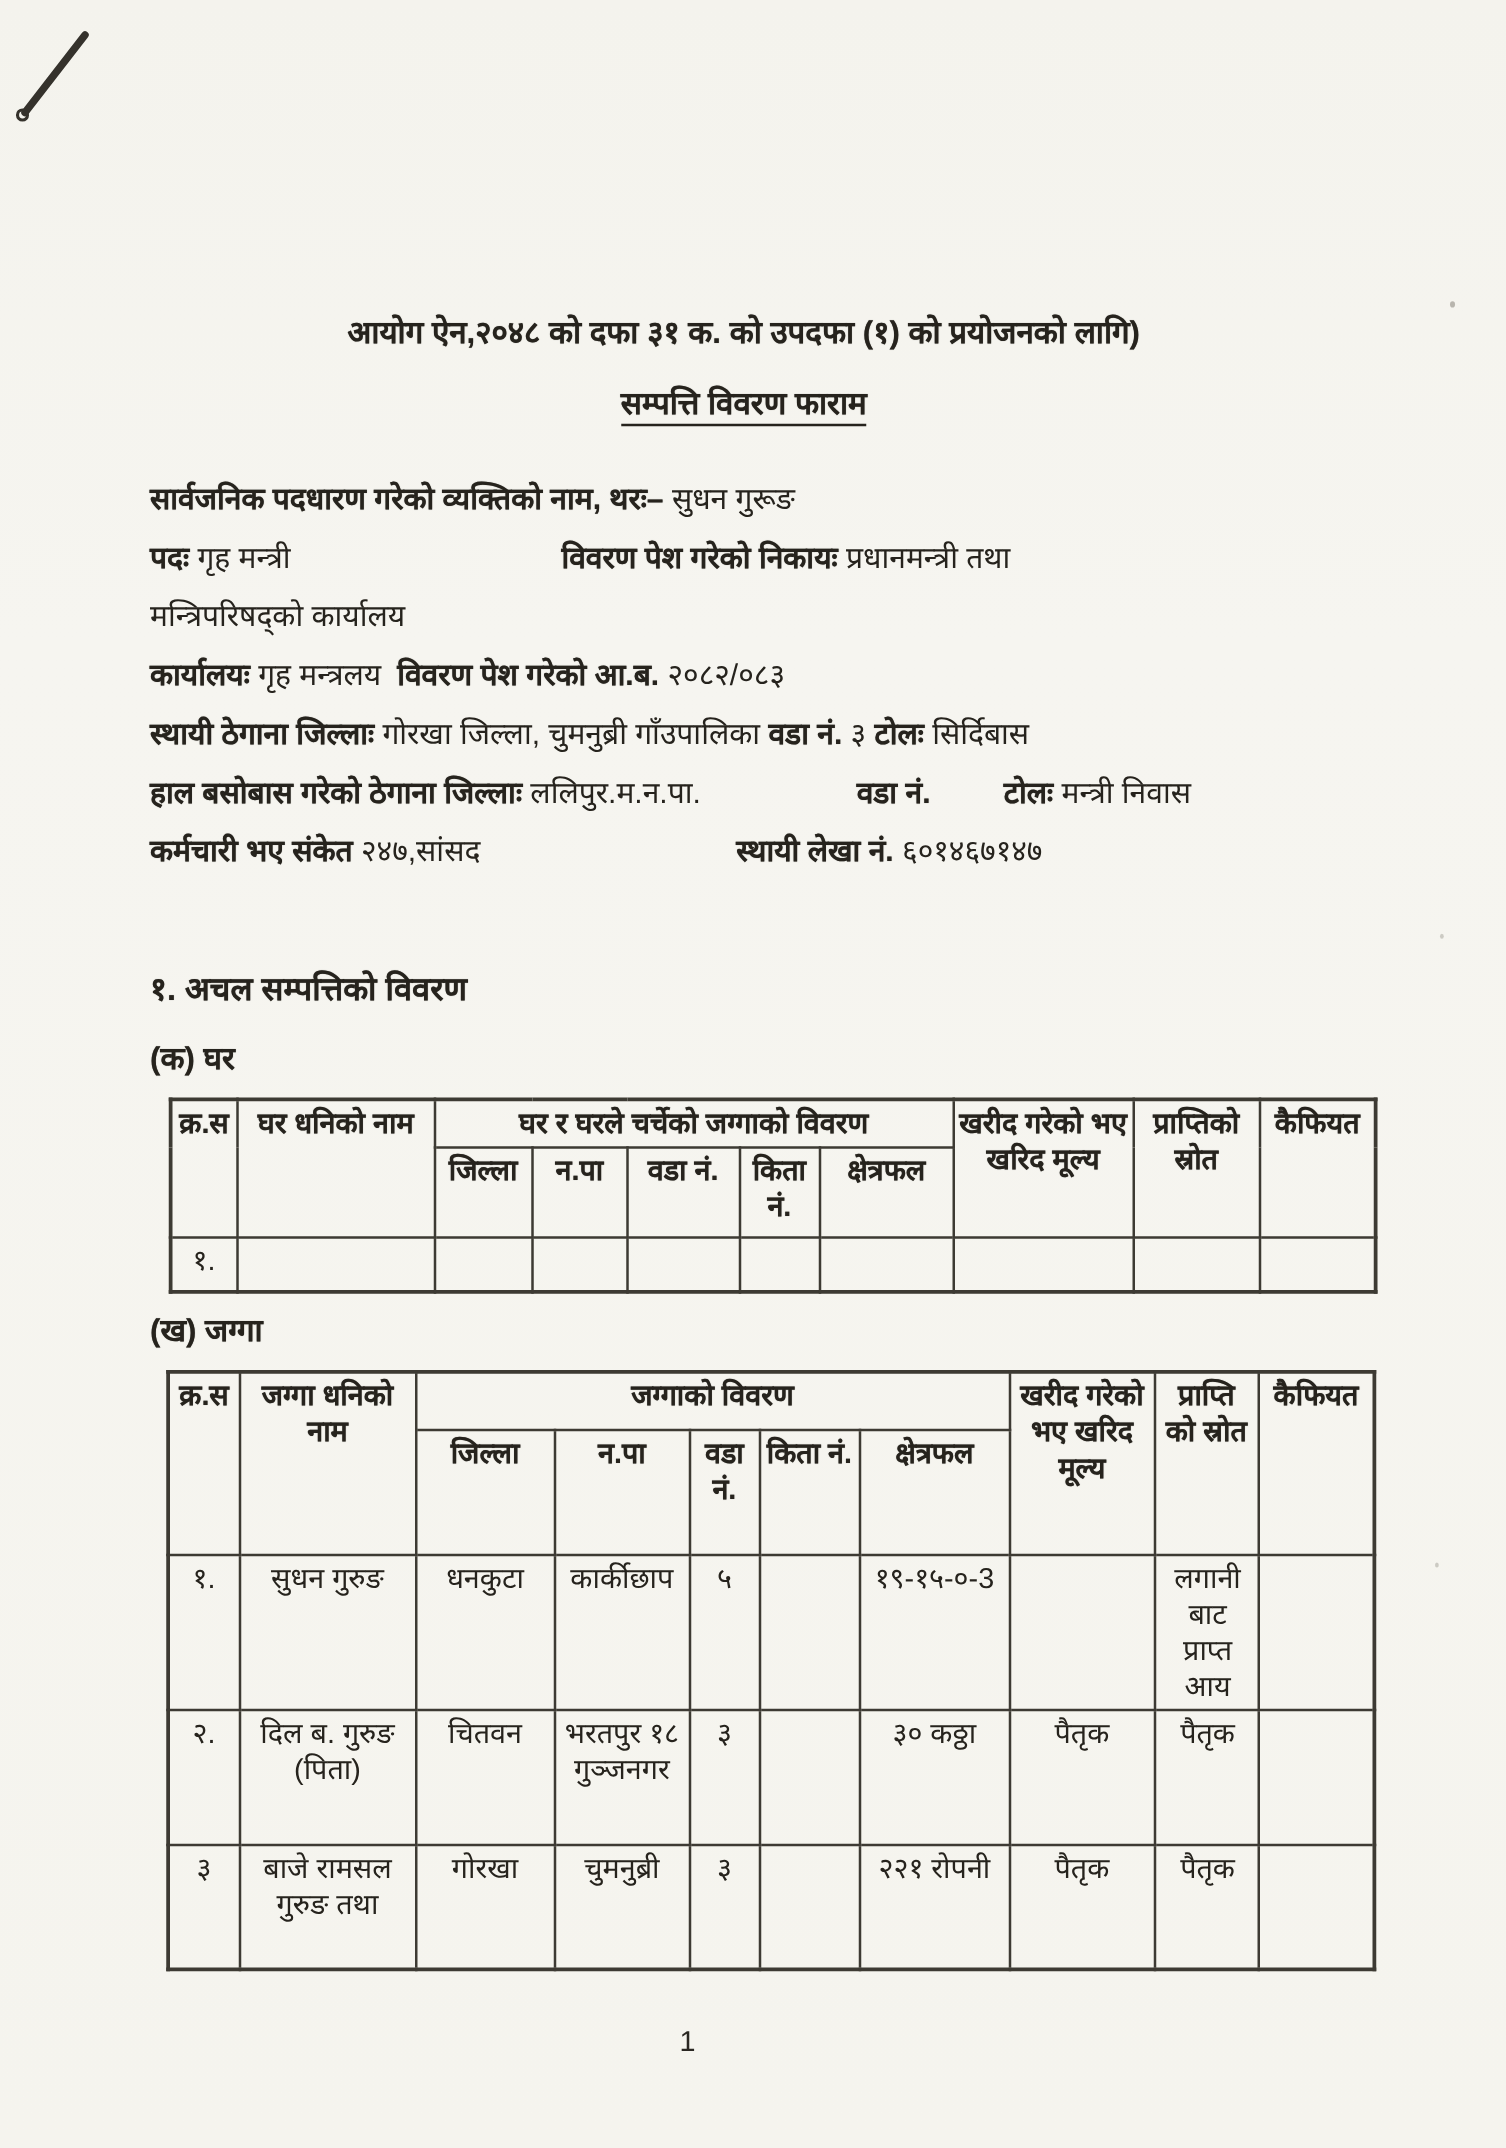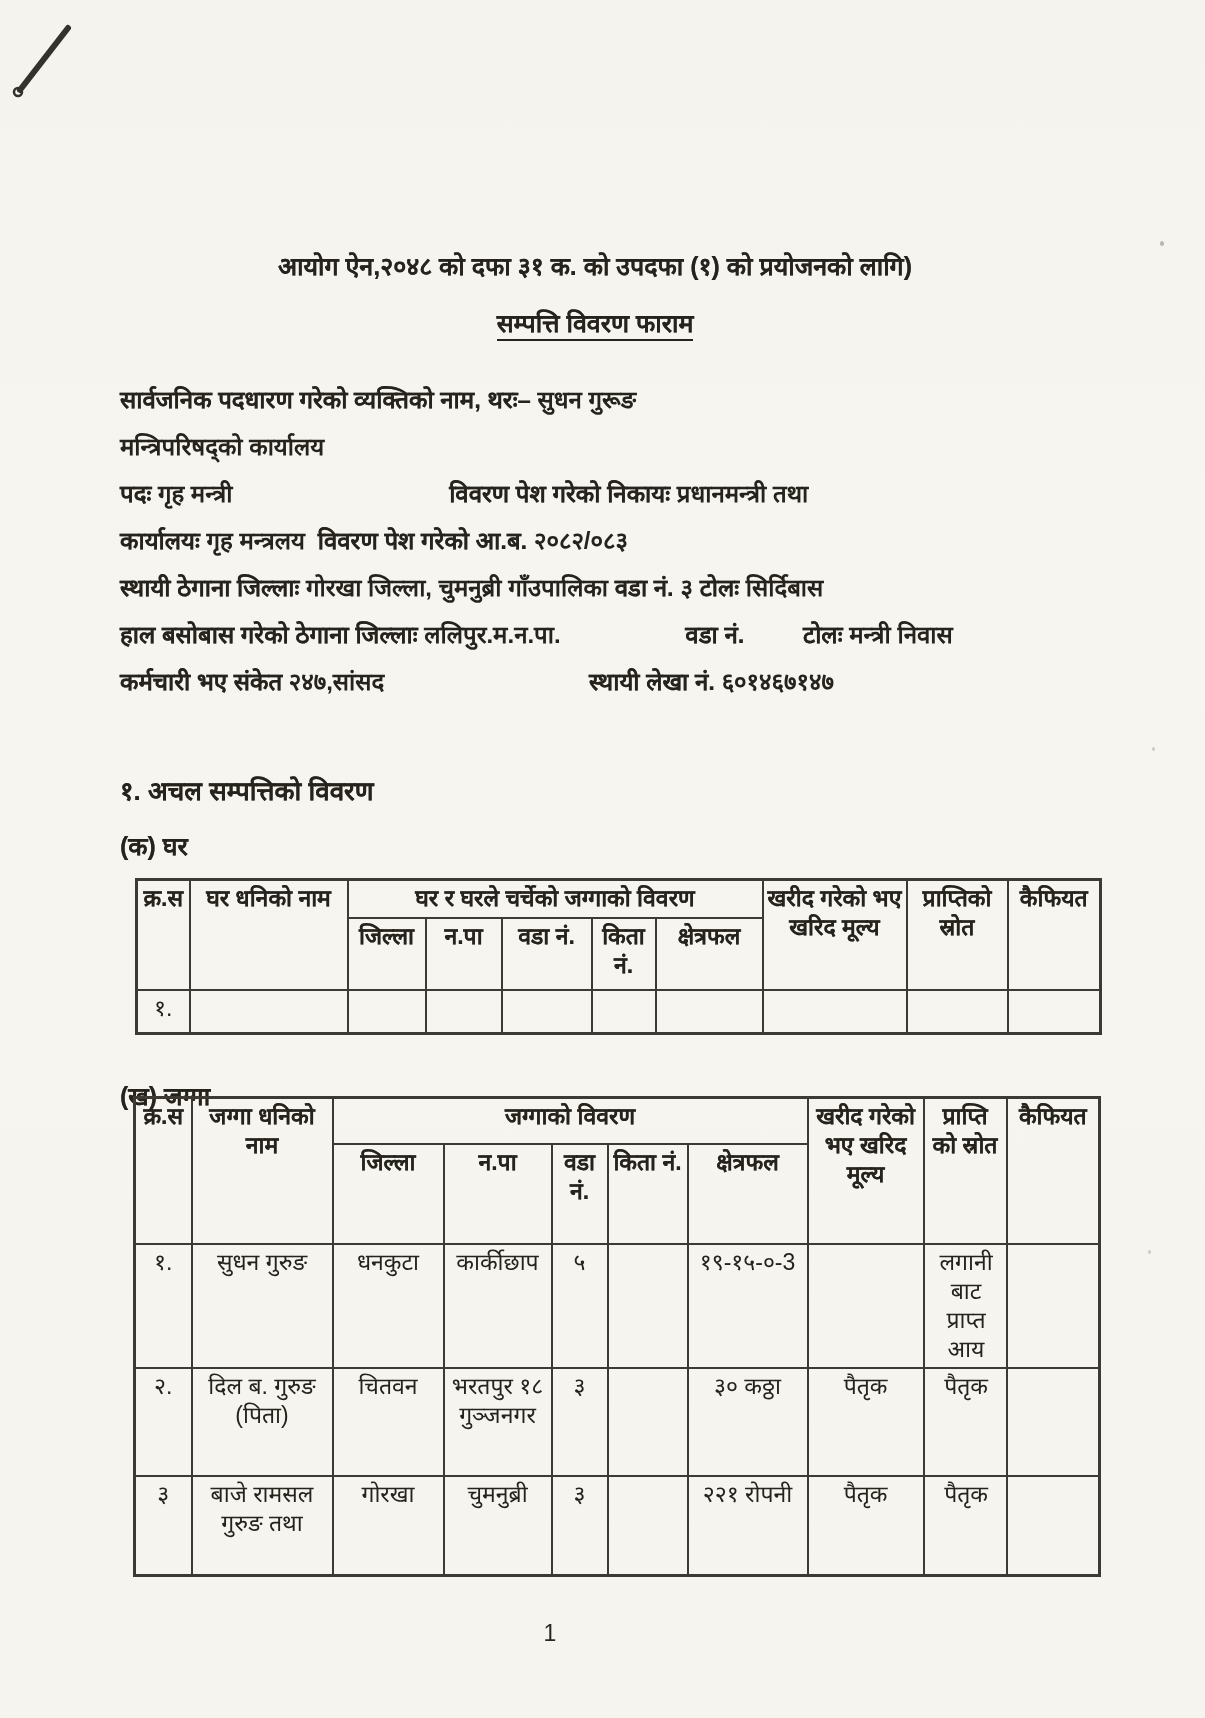--- a/index.html
+++ b/index.html
@@ -31,34 +31,34 @@
     padding-bottom: 2px;
   }
 
   .info-block {
     position: absolute;
     left: 120px; top: 385px; width: 980px;
     font-size: 24px; line-height: 30px;
   }
   .info-line { margin-bottom: 17px; white-space: nowrap; }
   .lbl { font-weight: 700; text-shadow: 0 0 0.6px rgba(20,18,14,.6); }
-  .val { font-weight: 700; text-align: right; }
+  .val { font-weight: 400; text-align: right; }
   .seg-agency { margin-left: 210px; }
   .seg-fy { margin-left: 6px; }
   .seg-ward2 { margin-left: 118px; }
   .seg-tole2 { margin-left: 52px; }
   .seg-pan { margin-left: 198px; }
 
   .section-heading {
     position: absolute; left: 120px; top: 772px;
     font-size: 26px; font-weight: 700;
     text-shadow: 0 0 0.6px rgba(20,18,14,.6);
   }
   .sub-a { position: absolute; left: 120px; top: 828px; font-size: 25px; font-weight: 700; text-shadow: 0 0 0.6px rgba(20,18,14,.6); }
-  .sub-b { position: absolute; left: 120px; top: 1078px; font-size: 25px; font-weight: 700; text-shadow: 0 0 0.6px rgba(20,18,14,.6); }
+  .sub-b { position: absolute; left: 120px; top: 1046px; font-size: 25px; font-weight: 700; text-shadow: 0 0 0.6px rgba(20,18,14,.6); }
 
   table.scan {
     border-collapse: collapse;
     table-layout: fixed;
     position: absolute;
     background: transparent;
   }
   table.scan th, table.scan td {
     border: 2px solid #3d3a33;
     vertical-align: top;
@@ -114,27 +114,27 @@
     <div>आयोग ऐन,२०४८ को दफा ३१ क. को उपदफा (१) को प्रयोजनको लागि)</div>
     <div><span class="form-title-text">सम्पत्ति विवरण फाराम</span></div>
   </div>
 
   <div class="info-block">
     <div class="info-line">
       <span class="lbl">सार्वजनिक पदधारण गरेको व्यक्तिको नाम, थरः–</span>
       <span class="val">सुधन गुरूङ</span>
     </div>
     <div class="info-line">
-      <span class="val">मन्त्रिपरिषद्को कार्यालय</span>
-    </div>
-    <div class="info-line">
       <span class="lbl">पदः</span>
       <span class="val">गृह मन्त्री</span>
       <span class="seg-agency lbl">विवरण पेश गरेको निकायः</span>
       <span class="val">प्रधानमन्त्री तथा</span>
+    </div>
+    <div class="info-line">
+      <span class="val">मन्त्रिपरिषद्को कार्यालय</span>
     </div>
     <div class="info-line">
       <span class="lbl">कार्यालयः</span>
       <span class="val">गृह मन्त्रलय</span>
       <span class="seg-fy lbl">विवरण पेश गरेको आ.ब.</span>
       <span class="val">२०८२/०८३</span>
     </div>
     <div class="info-line">
       <span class="lbl">स्थायी ठेगाना जिल्लाः</span>
       <span class="val">गोरखा जिल्ला, चुमनुब्री गाँउपालिका</span>

